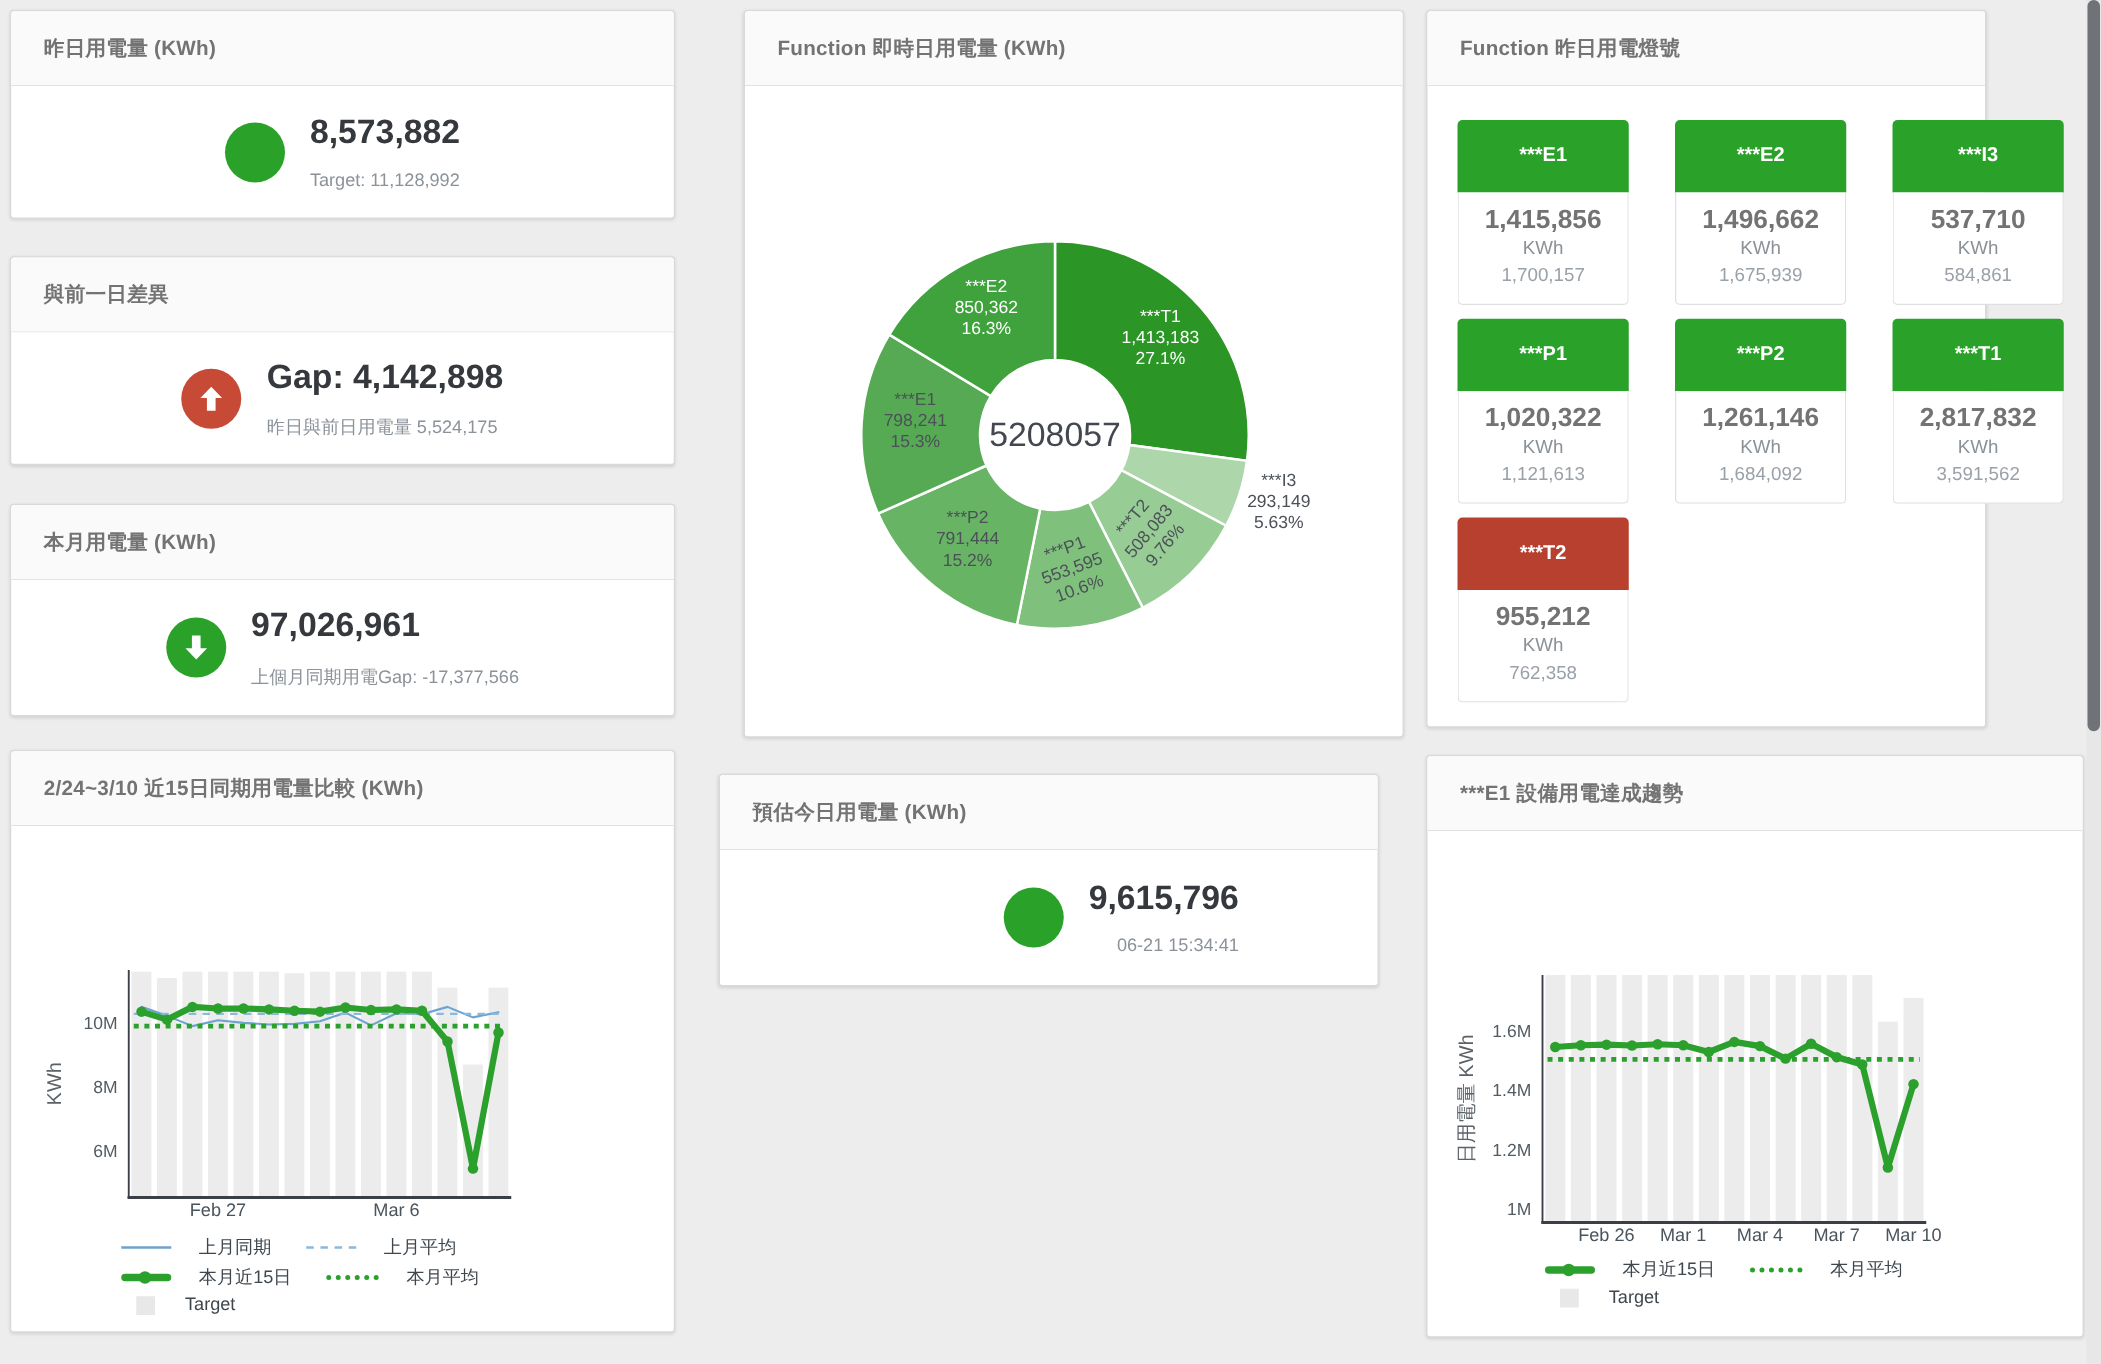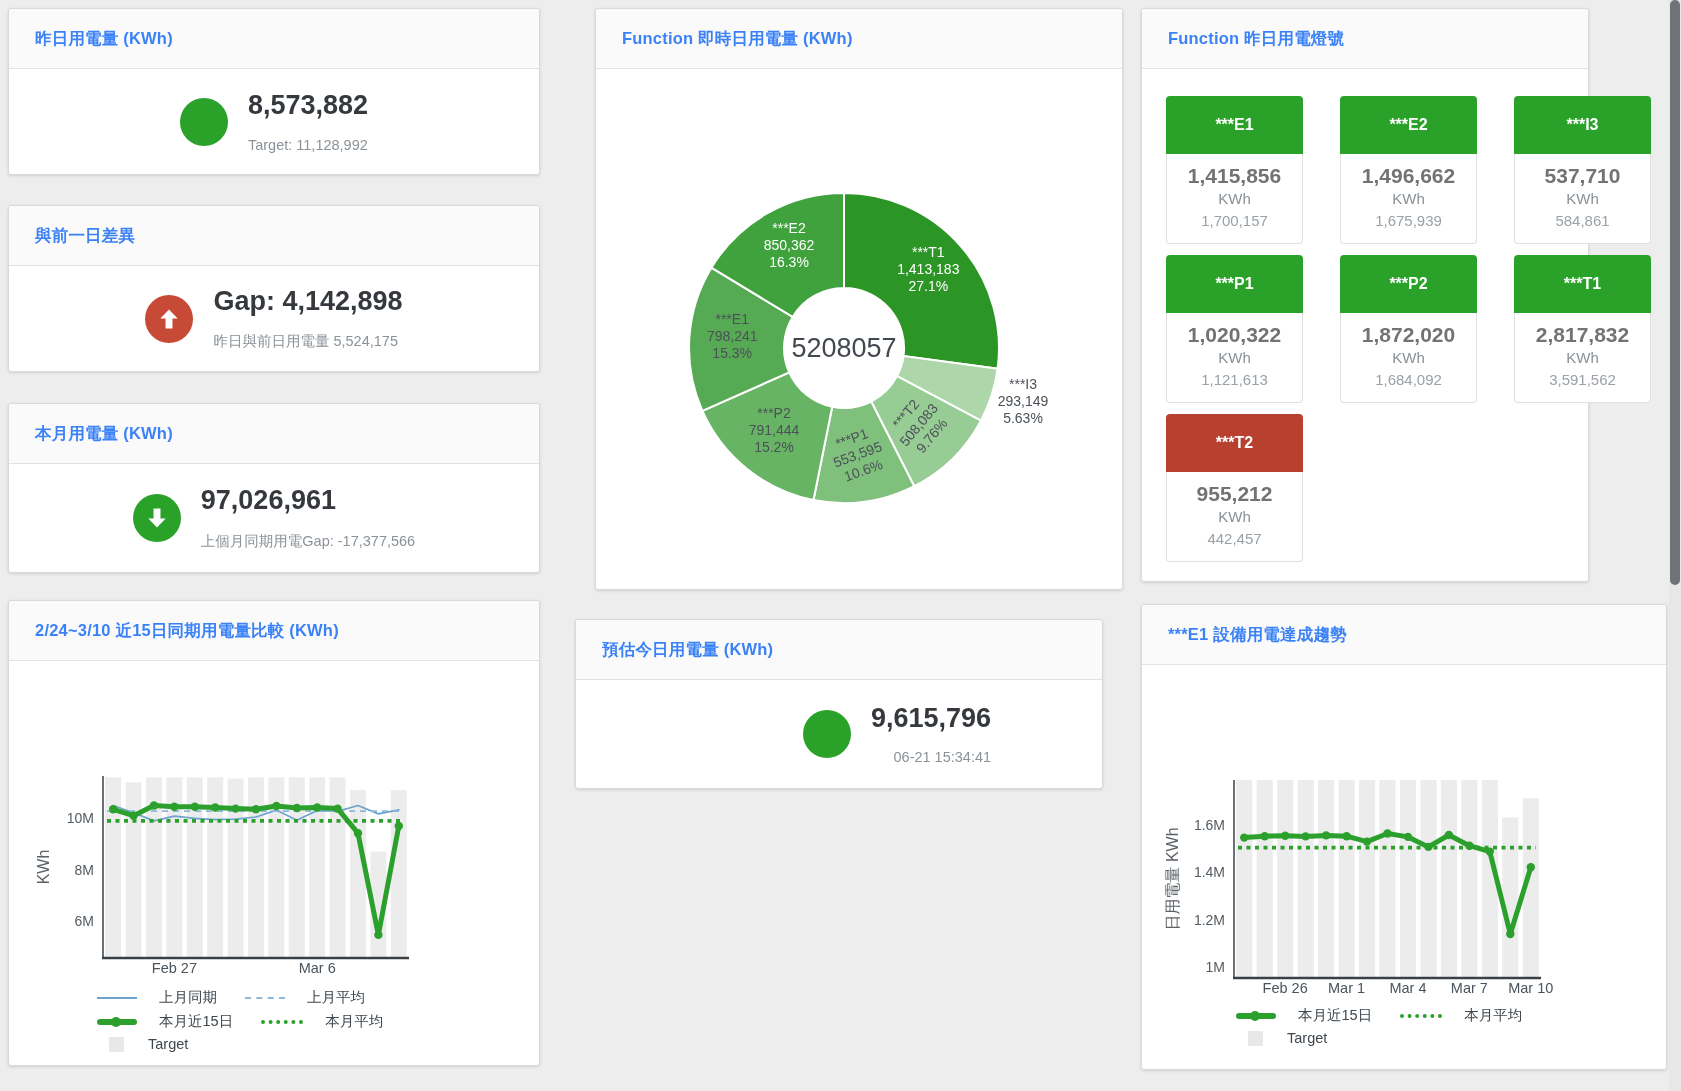--- a/index.html
+++ b/index.html
@@ -4,21 +4,21 @@
 <style>
   * { box-sizing: border-box; margin: 0; padding: 0; }
   html,body { width:1681px; height:1091px; overflow:hidden; }
   body { background:#ededed; font-family:"Liberation Sans","DejaVu Sans",sans-serif; position:relative; }
   #stage { position:absolute; inset:0; }
 
   .panel { position:absolute; background:#fff; border:1px solid #d9d9d9; border-radius:3px;
            box-shadow:0 1px 3px rgba(0,0,0,.12); }
   .panel-header { height:60px; background:#fafafa; border-bottom:1px solid #e2e2e2;
                   border-radius:3px 3px 0 0; display:flex; align-items:center; padding:0 26px; }
-  .panel-title { font-size:16.5px; font-weight:bold; color:#3b82f6; letter-spacing:.2px; }
+  .panel-title { font-size:16.5px; font-weight:bold; color:#737373; letter-spacing:.2px; }
   .panel-body { position:relative; width:100%; height:calc(100% - 60px); }
 
   
   .kpi-row { height:100%; display:flex; align-items:center; justify-content:center; gap:20px; }
   .kpi-row.offset { transform:translateX(58px); }
   .kpi-circle { width:48px; height:48px; border-radius:50%; flex:0 0 auto;
                 display:flex; align-items:center; justify-content:center; }
   .kpi-circle.green { background:#2aa22a; }
   .kpi-circle.red { background:#c64a35; }
   .kpi-value { font-size:27px; font-weight:bold; color:#35393d; line-height:1.15; }
@@ -302,41 +302,41 @@
           <div class="tile-body">
             <div class="tile-value">1,020,322</div>
             <div class="tile-unit">KWh</div>
             <div class="tile-target">1,121,613</div>
           </div>
         </div>
 
         <div class="tile">
           <div class="tile-head" data-status="green">***P2</div>
           <div class="tile-body">
-            <div class="tile-value">1,872,020</div>
+            <div class="tile-value">1,261,146</div>
             <div class="tile-unit">KWh</div>
             <div class="tile-target">1,684,092</div>
           </div>
         </div>
 
         <div class="tile">
           <div class="tile-head" data-status="green">***T1</div>
           <div class="tile-body">
             <div class="tile-value">2,817,832</div>
             <div class="tile-unit">KWh</div>
             <div class="tile-target">3,591,562</div>
           </div>
         </div>
 
         <div class="tile">
           <div class="tile-head" data-status="red">***T2</div>
           <div class="tile-body">
             <div class="tile-value">955,212</div>
             <div class="tile-unit">KWh</div>
-            <div class="tile-target">442,457</div>
+            <div class="tile-target">762,358</div>
           </div>
         </div>
 
       </div>
     </div>
   </div>
 
   <div class="panel" style="left:1141px;top:604px;width:526px;height:466px;">
     <div class="panel-header">
       <span class="panel-title">***E1 設備用電達成趨勢</span>

